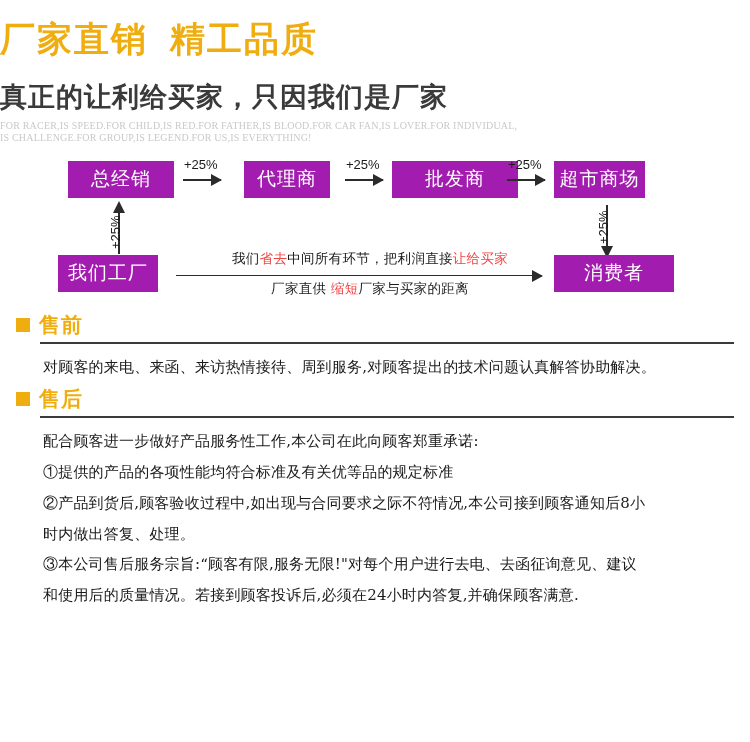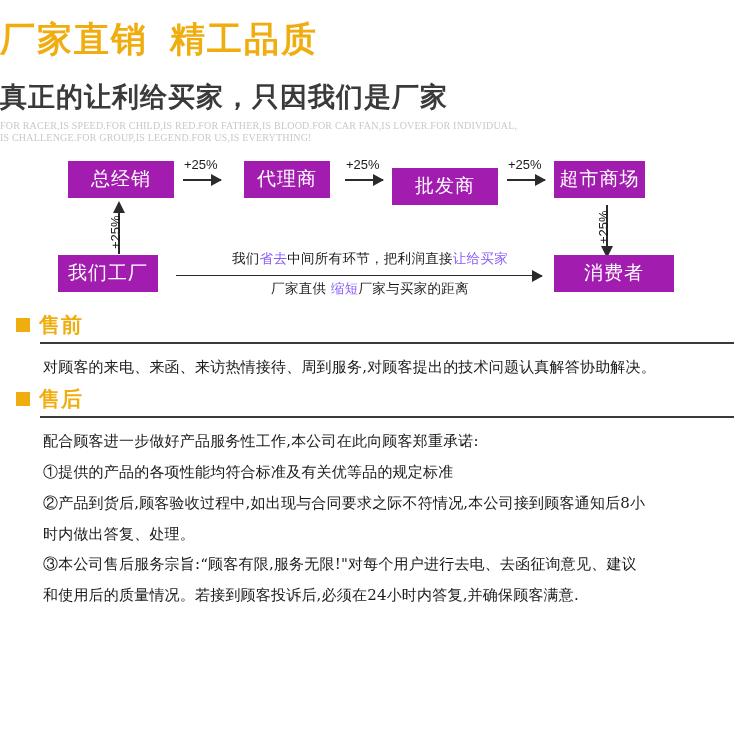--- a/index.html
+++ b/index.html
@@ -129,21 +129,21 @@
   }
   .mid-copy {
     position: absolute;
     text-align: center;
     font-size: 13.5px;
     color: #1a1a1a;
     font-family: "DejaVu Sans", "Liberation Sans", sans-serif;
     white-space: nowrap;
     letter-spacing: 0.3px;
   }
-  .mid-copy .hl { color: #8b5cf6; }
+  .mid-copy .hl { color: #ef4444; }
   .mid-rule {
     position: absolute;
     height: 1.5px;
     background: #2b2b2b;
   }
   .mid-rule::after {
     content: "";
     position: absolute;
     right: -1px;
     top: -5px;
@@ -204,21 +204,21 @@
     <div class="hero-en">
       <div>FOR RACER,IS SPEED.FOR CHILD,IS RED.FOR FATHER,IS BLOOD.FOR CAR FAN,IS LOVER.FOR INDIVIDUAL,</div>
       <div>IS CHALLENGE.FOR GROUP,IS LEGEND.FOR US,IS EVERYTHING!</div>
     </div>
   </div>
 
   <div class="flow">
 
     <div class="node" style="left:68px; top:7px; width:106px;">总经销</div>
     <div class="node" style="left:230px; top:7px; width:86px;margin-left:14px;">代理商</div>
-    <div class="node" style="left:392px; top:14px; width:106px;">批发商</div>
+    <div class="node" style="left:392px; top:7px; width:126px;">批发商</div>
     <div class="node" style="left:554px; top:7px; width:91px;">超市商场</div>
 
     <div class="h-arrow" style="left:183px; top:25px; width:38px;"></div>
     <div class="pct" style="left:184px; top:3px;">+25%</div>
 
     <div class="h-arrow" style="left:345px; top:25px; width:38px;"></div>
     <div class="pct" style="left:346px; top:3px;">+25%</div>
 
     <div class="h-arrow" style="left:507px; top:25px; width:38px;"></div>
     <div class="pct" style="left:508px; top:3px;">+25%</div>

